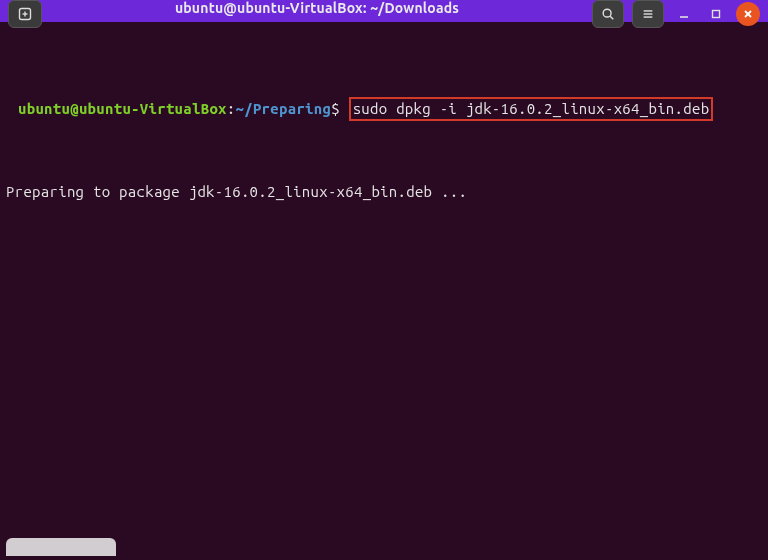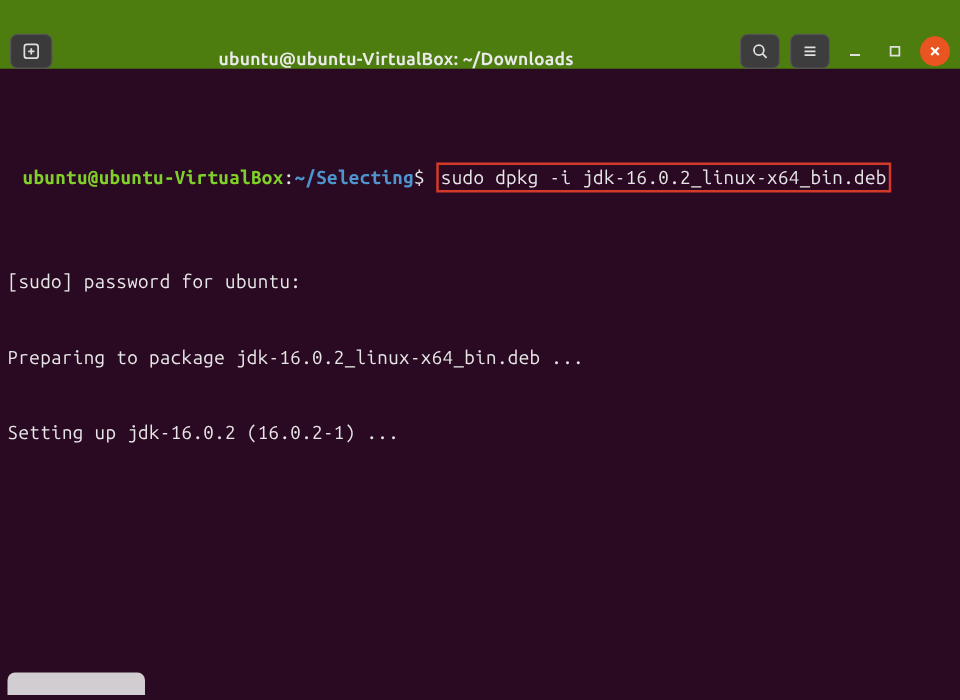--- a/index.html
+++ b/index.html
@@ -1,24 +1,24 @@
 <!DOCTYPE html>
 <html><head>
 <meta charset="utf-8">
 <style>
   * { margin: 0; padding: 0; box-sizing: border-box; }
   html, body { width: 768px; height: 560px; overflow: hidden; font-family: "Ubuntu Mono", "DejaVu Sans Mono", monospace; }
   body { background: #2a0a22; }
 
   
   .titlebar {
-    height: 55px;
-    background: #4d7c0f;
+    height: 22px;
+    background: #6d28d9;
     display: flex;
-    align-items: flex-end;
+    align-items: flex-start;
     padding: 0 8px;
     color: #e6e6e6;
     font-family: "Ubuntu", "DejaVu Sans", sans-serif;
     font-size: 14px;
   }
   .titlebar .left {
     display: flex;
     align-items: center;
     gap: 6px;
   }
@@ -134,23 +134,21 @@
       <svg width="12" height="12" viewBox="0 0 12 12" stroke="currentColor" stroke-width="1.8">
         <line x1="3" y1="3" x2="9" y2="9"></line>
         <line x1="9" y1="3" x2="3" y2="9"></line>
       </svg>
     </div>
   </div>
 </div>
 
 <div class="terminal">
 
-  <div class="line"><span class="user">ubuntu@ubuntu-VirtualBox</span><span class="prompt-symbol">:</span><span class="path">~/Selecting</span><span class="prompt-symbol">$</span> <span class="highlight-box"><span class="cmd">sudo dpkg -i jdk-16.0.2_linux-x64_bin.deb</span></span></div>
+  <div class="line"><span class="user">ubuntu@ubuntu-VirtualBox</span><span class="prompt-symbol">:</span><span class="path">~/Preparing</span><span class="prompt-symbol">$</span> <span class="highlight-box"><span class="cmd">sudo dpkg -i jdk-16.0.2_linux-x64_bin.deb</span></span></div>
 
-  <div class="line">[sudo] password for ubuntu:</div>
   <div class="line">Preparing to package jdk-16.0.2_linux-x64_bin.deb ...</div>
-  <div class="line">Setting up jdk-16.0.2 (16.0.2-1) ...</div>
 
   
 
 </div>
 
 <div class="bottom-hint"></div>
 
 </body></html>

